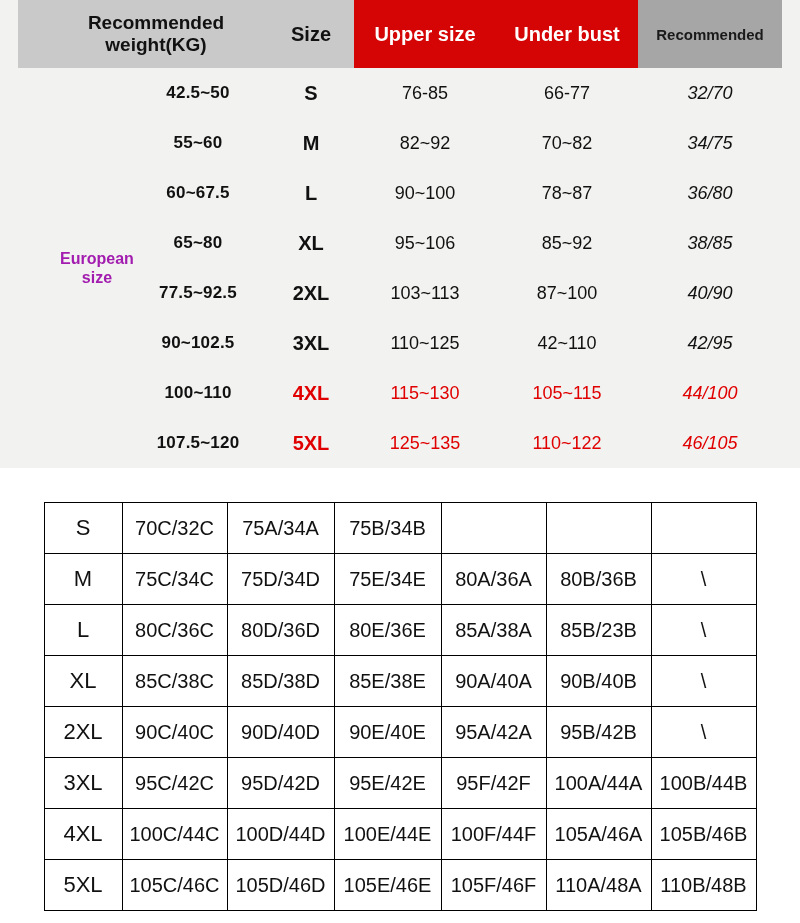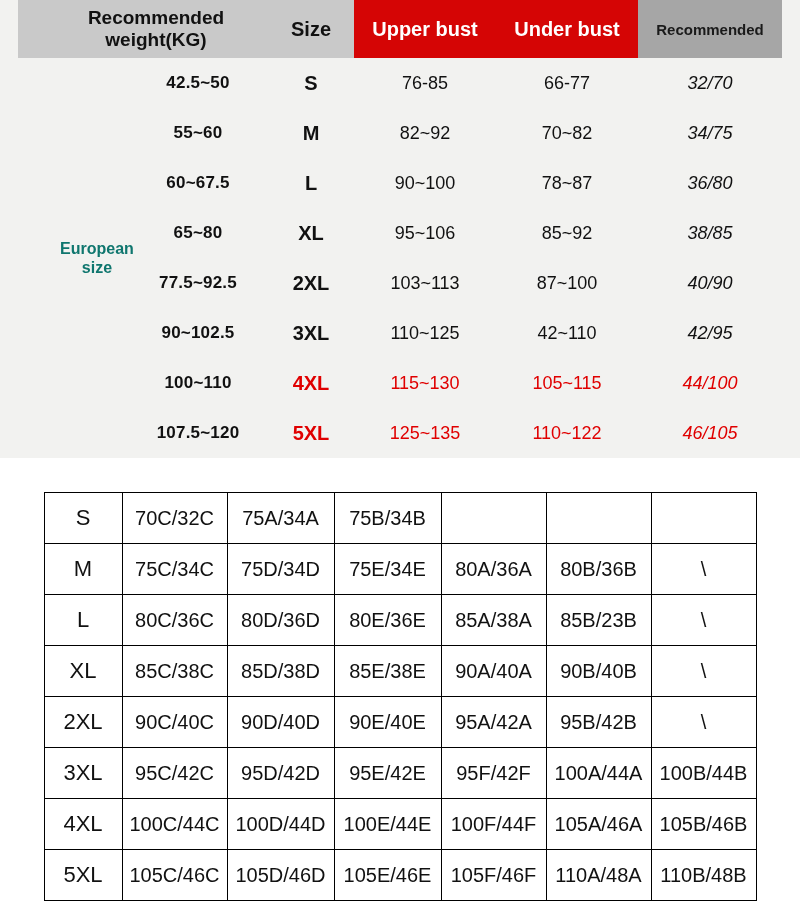--- a/index.html
+++ b/index.html
@@ -27,21 +27,21 @@
     table-layout: fixed;
   }
   table.size-table td, table.size-table th {
     padding: 0;
     vertical-align: middle;
     text-align: center;
   }
 
   
   .hdr {
-    height: 58px;
+    height: 68px;
     font-weight: bold;
     color: #111;
   }
   .hdr-recweight {
     background: #c9c9c9;
     font-size: 19px;
     line-height: 1.15;
     text-align: left;
     padding-left: 26px !important;
     box-sizing: border-box;
@@ -60,21 +60,21 @@
     font-size: 15px;
     color: #1a1a1a;
   }
 
   
   tr.body-row { height: 50px; }
   tr.body-row td { border: none; }
 
   .cell-eu {
     background: #f2f2f0;
-    color: #0f766e;
+    color: #a21caf;
     font-weight: bold;
     font-size: 16px;
     text-align: left;
     padding-left: 34px !important;
     line-height: 1.2;
   }
   .cell-weight {
     background: #f2f2f0;
     font-weight: bold;
     font-size: 17px;
@@ -145,21 +145,21 @@
       <col style="width:142px">
       <col style="width:144px">
     </colgroup>
     <tbody>
       <tr class="hdr">
         <td class="hdr-recweight" colspan="2">
           <div>Recommended</div>
           <div>weight(KG)</div>
         </td>
         <td class="hdr-size">Size</td>
-        <td class="hdr-red">Upper bust</td>
+        <td class="hdr-red">Upper size</td>
         <td class="hdr-red">Under bust</td>
         <td class="hdr-rec2">Recommended</td>
       </tr>
 
       <tr class="body-row">
         <td class="cell-eu" rowspan="8">
           <div>European</div>
           <div>size</div>
         </td>
         <td class="cell-weight">42.5~50</td>

